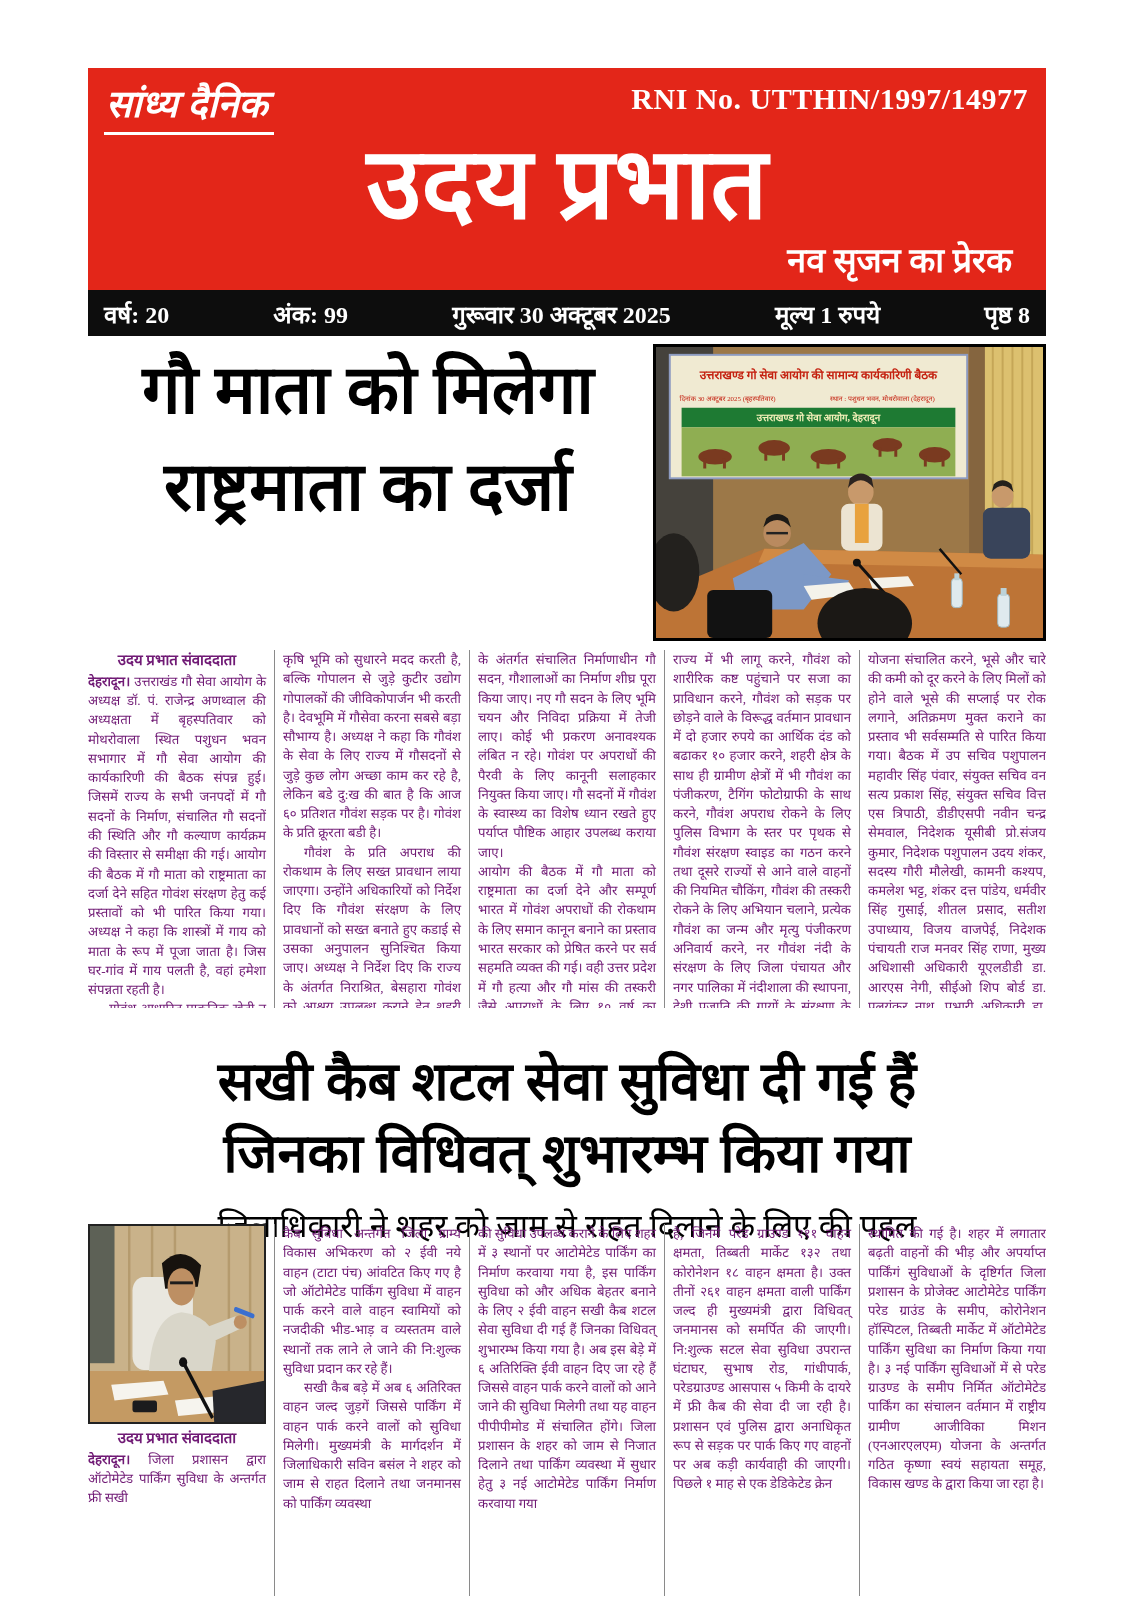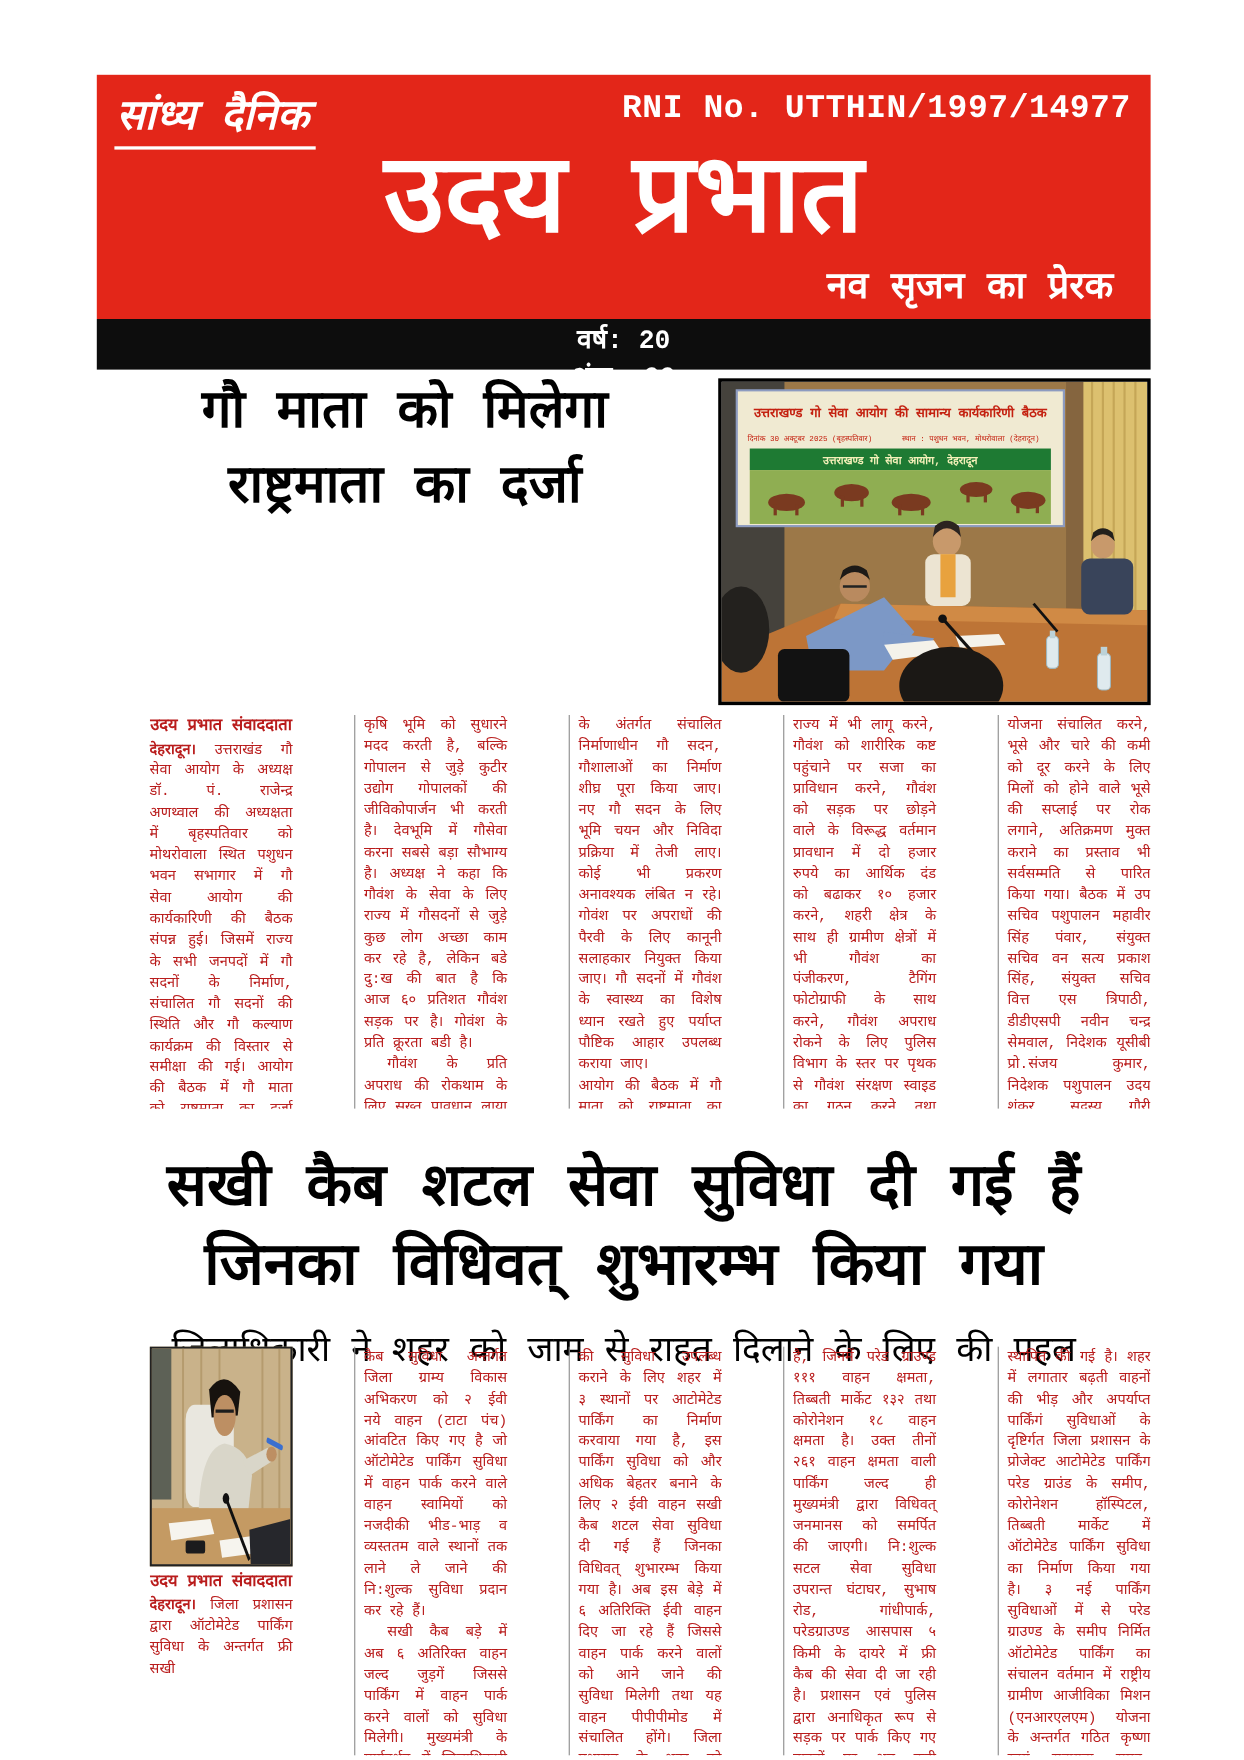--- a/index.html
+++ b/index.html
@@ -1,20 +1,20 @@
 <!DOCTYPE html>
 <html><head>
 <meta charset="utf-8">
 <style>
   html,body{margin:0;padding:0;background:#ffffff;}
   .page{
     position:relative;
     width:1082px;height:1600px;
     background:#ffffff;
-    font-family:Liberation Mono, monospace;
+    font-family:Liberation Serif, serif;
     color:#111;
     overflow:hidden;
   }
   
   .masthead{
     position:absolute;left:88px;top:68px;width:958px;height:222px;
     background:#e32619;color:#fff;overflow:hidden;
   }
   .edition{
     position:absolute;left:16px;top:8px;
@@ -32,26 +32,26 @@
   .tagline{
     position:absolute;right:34px;bottom:8px;
     font-size:34px;font-weight:bold;white-space:nowrap;
   }
   
   .infobar{
     position:absolute;left:88px;top:290px;width:958px;height:46px;
     background:#0d0d0d;color:#fff;
     display:flex;align-items:center;justify-content:space-between;
     padding:0 16px;box-sizing:border-box;
-    font-size:24px;font-weight:bold;white-space:nowrap;flex-direction:column;
+    font-size:24px;font-weight:bold;white-space:nowrap;
   }
   .infobar span{white-space:nowrap;}
   
   .a1-head{position:absolute;left:88px;top:342px;width:560px;text-align:center;overflow:hidden;}
-  .a1-h1{font-size:48px;font-weight:bold;line-height:1.42;color:#000;white-space:nowrap;}
+  .a1-h1{font-size:68px;font-weight:bold;line-height:1.42;color:#000;white-space:nowrap;}
   .a1-sub{margin-top:14px;font-size:28px;line-height:1.28;color:#000;white-space:nowrap;font-weight:500;}
   figure{margin:0;padding:0;}
   .photo1{
     position:absolute;left:653px;top:344px;width:393px;height:297px;
     border:3px solid #000;box-sizing:border-box;overflow:hidden;background:#a3a3a3;
   }
   .photo1 svg,.photo2 svg{display:block;width:100%;height:100%;}
   .a1-body{
     position:absolute;left:88px;top:650px;width:958px;height:358px;
     display:flex;gap:0;overflow:hidden;
@@ -60,23 +60,22 @@
   .a2-head{position:absolute;left:88px;top:1014px;width:958px;text-align:center;overflow:hidden;}
   .a2-h1{font-size:54px;font-weight:bold;line-height:1.34;color:#000;white-space:nowrap;margin-top:32px;}
   .a2-sub{margin-top:12px;font-size:32px;color:#000;white-space:nowrap;font-weight:500;}
   .a2-body{
     position:absolute;left:88px;top:1224px;width:958px;height:372px;
     display:flex;gap:0;overflow:hidden;
   }
   
   .col{
     flex:1;min-width:0;overflow:hidden;
-    font-size:13.2px;line-height:1.46;text-align:justify;color:#b91c1c;
+    font-size:13.2px;line-height:1.46;text-align:justify;color:#701a75;
     padding:0 8px;
-    margin-left:48px;
   }
   .col:first-child{padding-left:0;}
   .col:last-child{padding-right:0;}
   .col + .col{border-left:1px solid #8a8a8a;}
   .col p{margin:0;}
   .col p.indent{text-indent:1.6em;}
   .byline{text-align:center;font-weight:bold;font-size:15px;margin:0 0 2px 0;}
   .dateline{font-weight:bold;}
   .photo2{
     width:100%;height:200px;border:2px solid #222;box-sizing:border-box;

